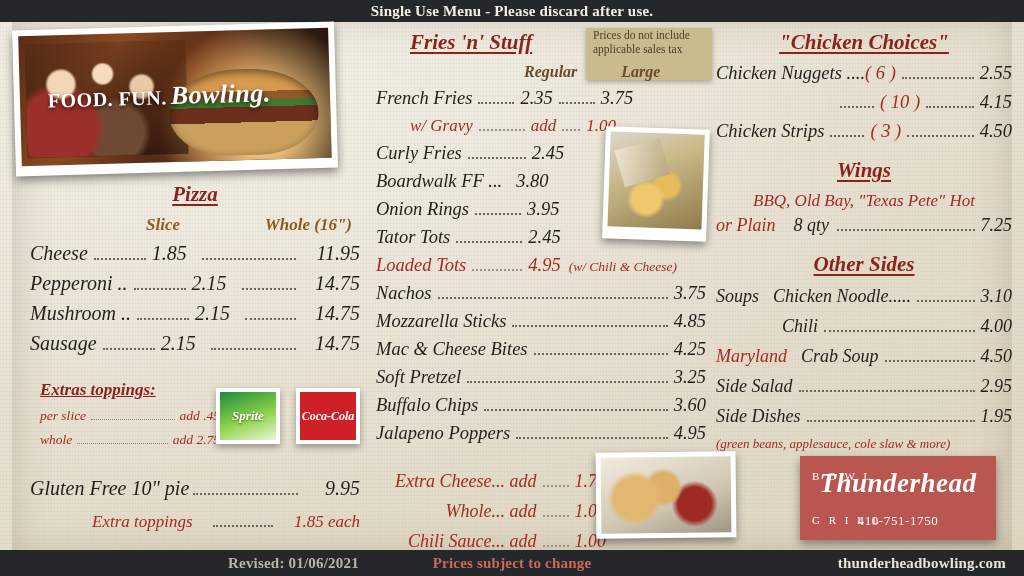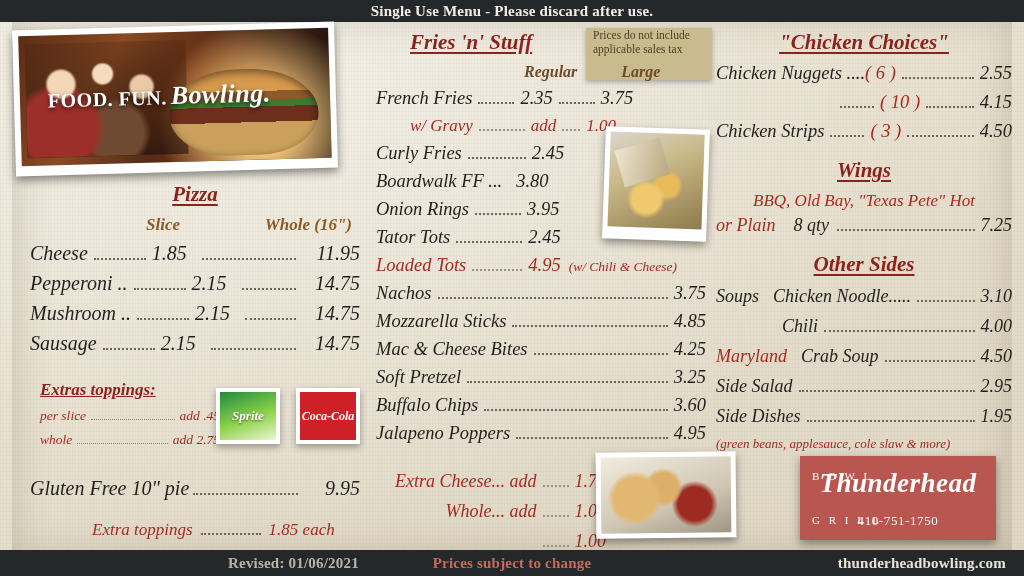--- a/index.html
+++ b/index.html
@@ -125,21 +125,21 @@
   }
   #sprite .in span{ color:#fff; font-size:13px; font-weight:bold; font-style:italic; text-shadow:0 1px 2px rgba(0,0,0,.5); }
   #coke .in{
     width:100%; height:100%; background:#cf2027;
     display:flex; align-items:center; justify-content:center; text-align:center;
   }
   #coke .in span{ color:#fff; font-size:12px; font-weight:bold; font-style:italic; line-height:1.05; }
 
   #gf{ position:absolute; left:30px; top:470px; width:330px; }
   #gf .pz .d2{ margin-right:4px; }
-  #gf .extra{ font-size:17px; font-style:italic; color:#a62a22; display:flex; align-items:baseline; margin-top:20px; padding-left:62px; }
+  #gf .extra{ font-size:17px; font-style:italic; color:#a62a22; display:flex; align-items:baseline; margin-top:12px; padding-left:62px;justify-content:space-between; }
   #gf .extra .dd{ flex:0 0 60px; border-bottom:2px dotted #6b645a; margin:0 8px 5px 8px; }
 
   
   #fries{ position:absolute; left:376px; top:30px; width:330px; }
   #fries h2.sect{ text-align:left; padding-left:34px; }
   #fries .colheads{
     display:flex; font-size:16px; font-style:italic; font-weight:bold; color:#6d4a28;
     margin:8px 0 2px 0;
   }
   #fries .colheads .r{ margin-left:148px; }
@@ -426,20 +426,21 @@
       <span>Extra Cheese... add</span>
       <span class="dd"></span>
       <span>1.75</span>
     </div>
     <div class="add">
       <span>Whole... add</span>
       <span class="dd"></span>
       <span>1.00</span>
     </div>
     <div class="add">
+      <span>Chili Sauce... add</span>
       <span class="dd"></span>
       <span>1.00</span>
     </div>
   </div>
 
   <div id="moz-photo">
     <div class="in"></div>
   </div>
 
   <div id="chicken">

